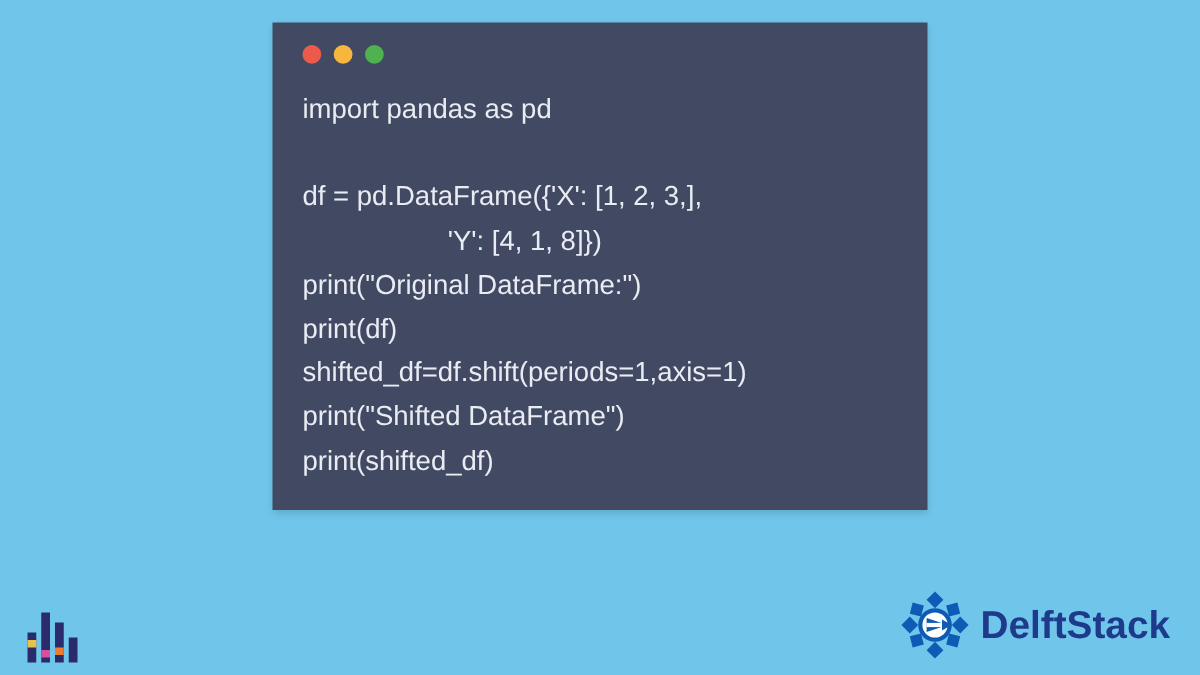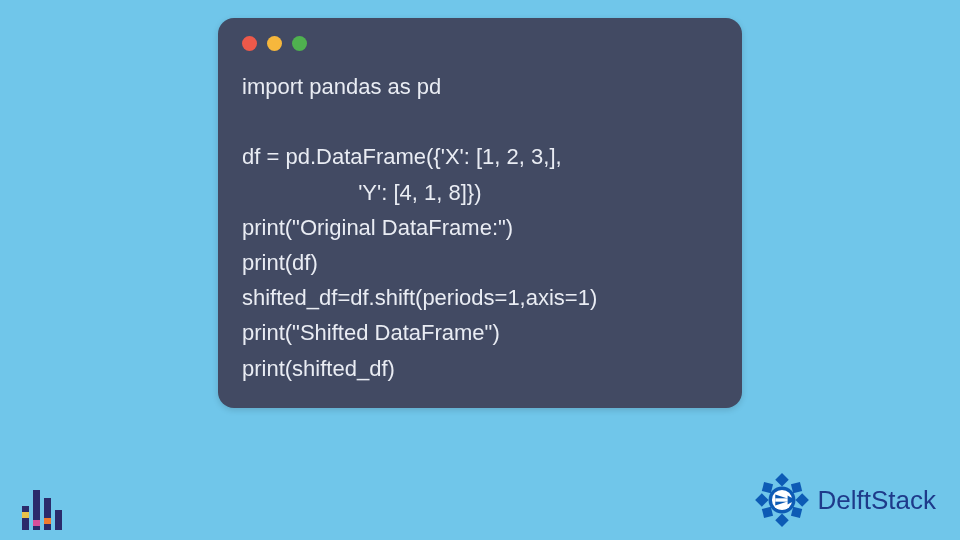--- a/index.html
+++ b/index.html
@@ -10,21 +10,21 @@
     font-family: -apple-system, BlinkMacSystemFont, "Segoe UI", Arial, sans-serif;
     position: relative;
     overflow: hidden;
   }
   .code-window {
     position: absolute;
     left: 218px;
     top: 18px;
     width: 524px;
     background: #424a63;
-    border-radius: 16px;
+    border-radius: 0;
     padding: 18px 24px 22px 24px;
     box-shadow: 0 2px 6px rgba(0,0,0,0.15);
   }
   .titlebar {
     display: flex;
     gap: 10px;
     margin-bottom: 18px;
   }
   .dot {
     width: 15px;
@@ -73,22 +73,22 @@
   .c3 .seg { top: 20px; background: #f07b2e; }
   .bottom-right-brand {
     position: absolute;
     right: 24px;
     bottom: 12px;
     display: flex;
     align-items: center;
     gap: 8px;
   }
   .brand-text {
-    font-size: 26px;
-    font-weight: 400;
+    font-size: 31px;
+    font-weight: 700;
     color: #1e3a8a;
   }
   .brand-badge {
     width: 56px;
     height: 56px;
     position: relative;
   }
   .brand-badge svg { width: 56px; height: 56px; display:block; }
 </style>
 </head>

